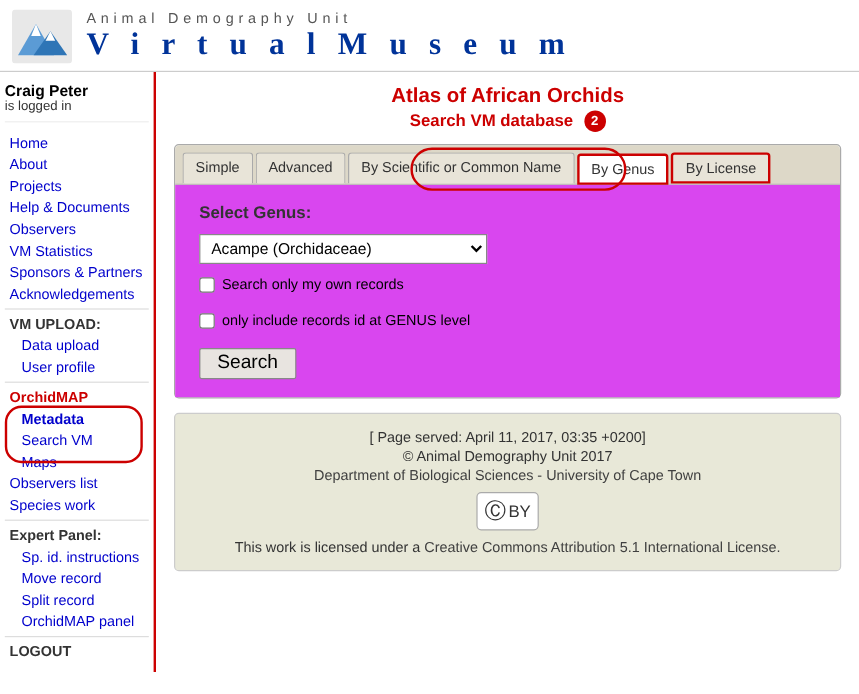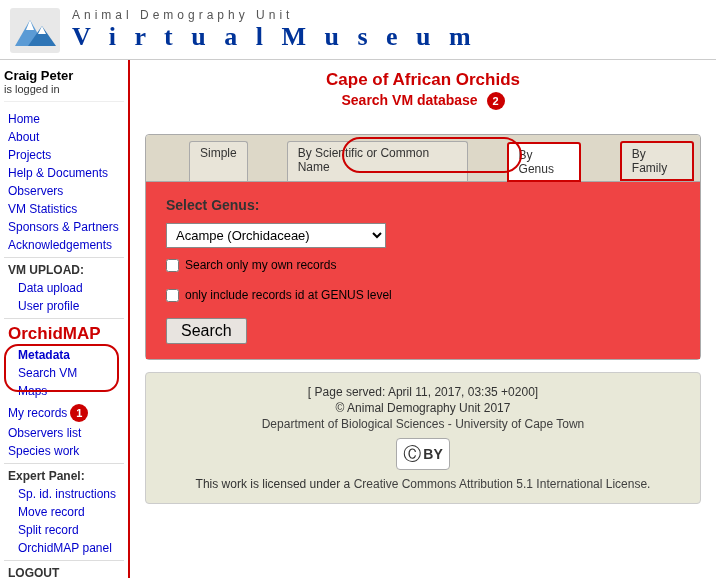--- a/index.html
+++ b/index.html
@@ -17,45 +17,45 @@
 
     
     #sidebar { width: 130px; min-height: 500px; background: #fff; border-right: 2px solid #cc0000; padding: 8px 4px; flex-shrink: 0; }
     #sidebar .user-section { text-align: left; margin-bottom: 8px; padding-bottom: 6px; border-bottom: 1px solid #eee; }
     #sidebar .user-name { font-weight: bold; font-size: 13px; }
     #sidebar .user-status { font-size: 11px; color: #333; }
     #sidebar .nav-item { display: block; padding: 2px 4px; color: #0000cc; text-decoration: none; font-size: 12px; cursor: pointer; }
     #sidebar .nav-section-label { font-size: 12px; color: #333; padding: 2px 4px; font-weight: bold; }
     #sidebar .nav-item.indented { padding-left: 14px; }
     #sidebar .nav-item.active { color: #0000cc; font-weight: bold; }
-    #sidebar .nav-item.orchidmap { color: #cc0000; font-weight: bold; font-size: 17px; }
+    #sidebar .nav-item.orchidmap { color: #cc0000; font-weight: bold; font-size: 12px; }
     .sidebar-divider { border: none; border-top: 1px solid #ddd; margin: 3px 0; }
 
     
     .circle-annotation { display: inline-block; width: 18px; height: 18px; border-radius: 50%; background: #cc0000; color: white; font-size: 11px; font-weight: bold; text-align: center; line-height: 18px; margin-left: 3px; }
 
     
     #main { flex: 1; padding: 10px 15px; }
     #page-title { text-align: center; color: #cc0000; font-size: 17px; font-weight: bold; margin-bottom: 2px; }
-    #page-subtitle { text-align: center; color: #cc0000; font-size: 14px; font-weight: bold; margin-bottom: 24px; }
+    #page-subtitle { text-align: center; color: #cc0000; font-size: 14px; font-weight: bold; margin-bottom: 10px; }
     #annotation-2 { display: inline-block; width: 18px; height: 18px; border-radius: 50%; background: #cc0000; color: white; font-size: 11px; font-weight: bold; text-align: center; line-height: 18px; margin-left: 5px; vertical-align: middle; }
 
     
     #tab-container { border: 1px solid #aaa; border-radius: 4px; background: #f0f0e8; padding: 0; }
     #tabs { display: flex; gap: 2px; padding: 6px 6px 0 6px; background: #ddd8c8; border-bottom: 1px solid #aaa; border-radius: 4px 4px 0 0; }
-    .tab { padding: 4px 10px; background: #e8e4d8; border: 1px solid #aaa; border-bottom: none; border-radius: 3px 3px 0 0; font-size: 12px; cursor: pointer; color: #333; margin-left: 37px; }
+    .tab { padding: 4px 10px; background: #e8e4d8; border: 1px solid #aaa; border-bottom: none; border-radius: 3px 3px 0 0; font-size: 12px; cursor: pointer; color: #333; }
     .tab.active { background: #fff; border-bottom: 1px solid #fff; position: relative; top: 1px; }
     .tab.highlighted { border: 2px solid #cc0000; color: #333; font-weight: normal; }
 
-    #tab-content { padding: 15px 20px; background: #ef4444; }
+    #tab-content { padding: 15px 20px; background: #d946ef; }
 
     
     .select-genus-label { font-size: 14px; font-weight: bold; margin-bottom: 10px; color: #333; }
     .genus-select-row { margin-bottom: 10px; }
-    .genus-select { padding: 3px 5px; font-size: 13px; width: 220px; border: 1px solid #888; background: #fff; }
+    .genus-select { padding: 3px 5px; font-size: 13px; width: 240px; border: 1px solid #888; background: #fff; }
     .checkbox-row { display: flex; align-items: center; gap: 6px; margin-bottom: 8px; font-size: 12px; }
     .checkbox-row input[type=checkbox] { width: 13px; height: 13px; }
     .search-btn { padding: 3px 14px; font-size: 16px; background: #e8e4e0; border: 1px solid #888; cursor: pointer; border-radius: 2px; margin-top: 8px; }
 
     
     #footer { background: #e8e8d8; border: 1px solid #ccc; border-radius: 4px; margin-top: 12px; padding: 10px; text-align: center; font-size: 12px; color: #333; }
     #footer .footer-line { margin: 2px 0; }
     #footer .footer-link { color: #404040; text-decoration: none; }
     .cc-badge { display: inline-flex; align-items: center; justify-content: center; gap: 2px; border: 1px solid #aaa; border-radius: 4px; padding: 3px 6px; margin: 5px 0; background: #fff; }
     .cc-badge span { font-size: 18px; }
@@ -117,50 +117,50 @@
     <hr class="sidebar-divider">
     <a class="nav-item orchidmap">OrchidMAP</a>
 
     <div class="sidebar-metadata-wrapper">
       <div class="sidebar-oval"></div>
       <a class="nav-item indented active">Metadata</a>
       <a class="nav-item indented">Search VM</a>
       <a class="nav-item indented">Maps</a>
     </div>
 
-    <a class="nav-item" style="margin-top:2px;"><span>My records</span><span class="circle-annotation">1</span></a>
     <a class="nav-item">Observers list</a>
     <a class="nav-item">Species work</a>
 
     <hr class="sidebar-divider">
     <div class="nav-section-label">Expert Panel:</div>
     <a class="nav-item indented">Sp. id. instructions</a>
     <a class="nav-item indented">Move record</a>
     <a class="nav-item indented">Split record</a>
     <a class="nav-item indented">OrchidMAP panel</a>
 
     <hr class="sidebar-divider">
     <a class="nav-item" style="font-weight:bold; color:#333;">LOGOUT</a>
 
   </div>
 
   <div id="main">
-    <div id="page-title">Cape of African Orchids</div>
+    <div id="page-title">Atlas of African Orchids</div>
     <div id="page-subtitle">
       <span>Search VM database</span>
       <span id="annotation-2">2</span>
     </div>
 
     <div id="tab-container">
       <div class="tabs-highlight">
         <div id="tabs">
           <div class="tab">Simple</div>
+          <div class="tab">Advanced</div>
           <div class="tab">By Scientific or Common Name</div>
           <div class="tab active highlighted">By Genus</div>
-          <div class="tab highlighted">By Family</div>
+          <div class="tab highlighted">By License</div>
         </div>
         <div class="tabs-oval"></div>
       </div>
 
       <div id="tab-content">
         <div class="select-genus-label">Select Genus:</div>
 
         <div class="genus-select-row">
           <select class="genus-select">
             <option>Acampe (Orchidaceae)</option>
@@ -188,21 +188,21 @@
 
     <div id="footer">
       <div class="footer-line">[ Page served: April 11, 2017, 03:35 +0200]</div>
       <div class="footer-line">© Animal Demography Unit 2017</div>
       <div class="footer-line">
         <a class="footer-link">Department of Biological Sciences - University of Cape Town</a>
       </div>
       <div>
         <div class="cc-badge">
           <span>Ⓒ</span>
-          <span style="font-size:14px;font-weight:bold;">BY</span>
+          <span style="font-size:14px;">BY</span>
         </div>
       </div>
       <div class="footer-line">
         <span>This work is licensed under a</span>
         <a class="footer-link">Creative Commons Attribution 5.1 International License.</a>
       </div>
     </div>
   </div>
 </div>
 

